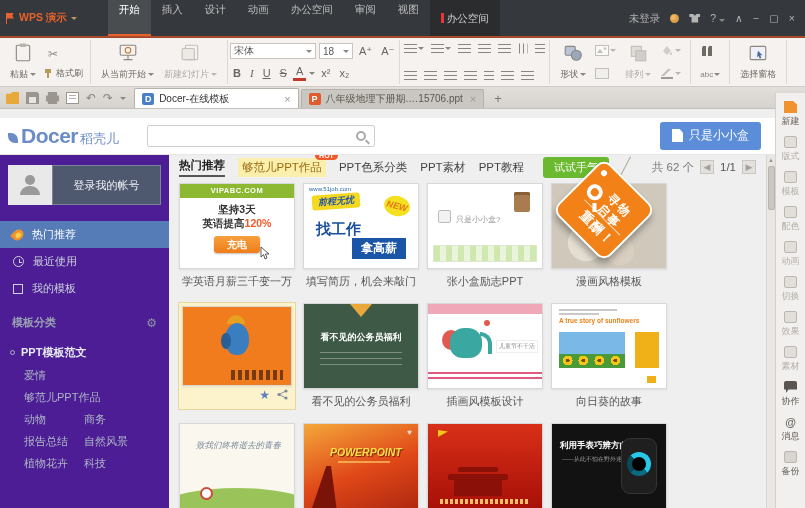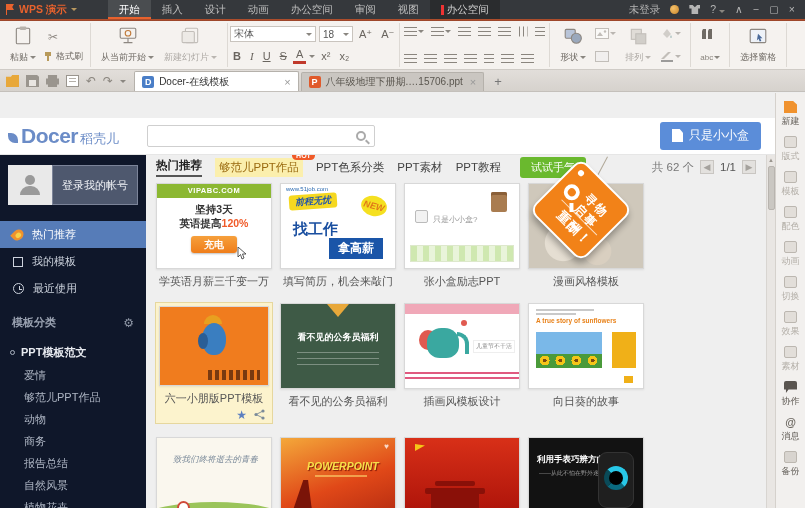--- a/index.html
+++ b/index.html
@@ -1,20 +1,20 @@
 <!DOCTYPE html>
 <html><head>
 <meta charset="utf-8">
 <style>
   * { margin:0; padding:0; box-sizing:border-box; }
   html,body { width:805px; height:508px; overflow:hidden; }
   body { font-family:"Liberation Sans","DejaVu Sans",sans-serif; background:#efefef; position:relative; font-size:11px; color:#444; }
 
   
-  .titlebar { height:19px; background:#35383c; display:flex; align-items:center; color:#c2c2c2; font-size:10.5px; }
+  .titlebar { height:36px; background:#35383c; display:flex; align-items:center; color:#c2c2c2; font-size:10.5px; }
   .wps-logo { color:#e8622d; font-weight:bold; padding:0 7px 0 6px; display:flex; align-items:center; gap:4px; height:100%; }
   .flag { width:9px; height:11px; position:relative; }
   .flag:before { content:""; position:absolute; left:0; top:0; width:8px; height:6px; background:#e8622d; clip-path:polygon(0 0,100% 0,78% 50%,100% 100%,0 100%); }
   .flag:after { content:""; position:absolute; left:0; top:0; width:1px; height:11px; background:#e8622d; }
   .arr { width:0; height:0; border-left:3px solid transparent; border-right:3px solid transparent; border-top:3px solid #8a8680; display:inline-block; }
   .arr.lt { border-top-color:#b9985f; }
   .mtabs { display:flex; height:100%;padding-left:24px; }
   .mtab { padding:0 11px; line-height:19px; color:#bdbdbd; cursor:default; }
   .mtab.active { background:#4a4d50; color:#fff; box-shadow:inset 0 -2px 0 #e8622d; }
   .mtab.office { background:#2a2c2e; color:#cfcfcf; display:flex; align-items:center; gap:3px; }
@@ -69,21 +69,21 @@
   .searchbox { margin-left:28px; width:228px; height:22px; border:1px solid #cfcfcf; border-radius:2px; display:flex; align-items:center; background:#fff; }
   .searchbox input { flex:1; border:none; outline:none; height:18px; padding:0 6px; font-size:11px; }
   .mag { width:10px; height:10px; border:2px solid #aaa; border-radius:50%; position:relative; margin-right:8px; flex:none; }
   .mag:after { content:""; position:absolute; width:5px; height:2px; background:#aaa; transform:rotate(45deg); left:7px; top:8px; }
   .newdoc { margin-left:auto; margin-right:14px; background:#5b8dd9; color:#fff; font-size:12px; padding:5px 12px 6px; border-radius:3px; display:flex; align-items:center; gap:6px; }
   .ndico { width:11px; height:13px; background:#fff; clip-path:polygon(0 0,70% 0,100% 28%,100% 100%,0 100%); position:relative; }
 
   .dbody { position:absolute; top:37px; left:0; right:0; bottom:0; display:flex; }
 
   
-  .sidebar { width:146px; background:#0f172a; color:#b9c1cd; flex:none; overflow:hidden; font-size:11px; }
+  .sidebar { width:169px; background:#4c1d95; color:#b9c1cd; flex:none; overflow:hidden; font-size:11px; }
   .loginbox { margin:10px 8px 0; display:flex; height:40px; }
   .avatar { width:44px; background:#e9e9e9; display:flex; align-items:center; justify-content:center; flex:none; }
   .person { width:20px; height:20px; position:relative; }
   .person:before { content:""; position:absolute; left:5px; top:0; width:10px; height:10px; border-radius:50%; background:#9a9a9a; }
   .person:after { content:""; position:absolute; left:0; top:11px; width:20px; height:9px; border-radius:10px 10px 0 0; background:#9a9a9a; }
   .loginbtn { flex:1; background:#4e586e; border:1px solid #7c8499; color:#f2f4f8; font-size:11px; display:flex; align-items:center; justify-content:center; }
   .snav { margin-top:16px; }
   .snavitem { height:27px; display:flex; align-items:center; gap:9px; padding-left:13px; color:#ccd2dc; }
   .snavitem.active { background:#567cb8; color:#fff; }
   .flame { width:10px; height:12px; background:#f0922e; border-radius:50% 50% 50% 0; transform:rotate(45deg); position:relative; }
@@ -506,26 +506,26 @@
             <span class="person"></span>
           </span>
         <span class="loginbtn">登录我的帐号</span>
       </div>
       <div class="snav">
         <div class="snavitem active">
             <span class="flame"></span>
             <span>热门推荐</span>
           </div>
         <div class="snavitem">
+            <span class="clock"></span>
+            <span>最近使用</span>
+          </div>
+        <div class="snavitem">
             <span class="sqico"></span>
             <span>我的模板</span>
-          </div>
-        <div class="snavitem">
-            <span class="clock"></span>
-            <span>最近使用</span>
           </div>
       </div>
       <div class="cathdr">
         <span>模板分类</span>
         <span class="gear">⚙</span>
       </div>
       <div class="sec">
         <div class="sectitle">
             <span class="obullet"></span>
             <span>PPT模板范文</span>
@@ -602,21 +602,20 @@
           <div class="cap">漫画风格模板</div>
         </div>
 
         <div class="card hl">
           <div class="thumb t4">
             <span class="crest"></span>
             <span class="bird"></span>
             <span class="wing"></span>
             <span class="city"></span>
           </div>
-          <div class="cap">六一小朋版PPT模板</div>
           <div class="hlicons">
             <span class="star">★</span>
             <svg class="share" viewBox="0 0 11 11">
                 <circle cx="2" cy="5.5" r="1.6" fill="#7a8a99"></circle>
                 <circle cx="9" cy="2" r="1.6" fill="#7a8a99"></circle>
                 <circle cx="9" cy="9" r="1.6" fill="#7a8a99"></circle>
                 <path d="M2 5.5 L9 2 M2 5.5 L9 9" stroke="#7a8a99" stroke-width="0.9"></path>
               </svg>
           </div>
         </div>

